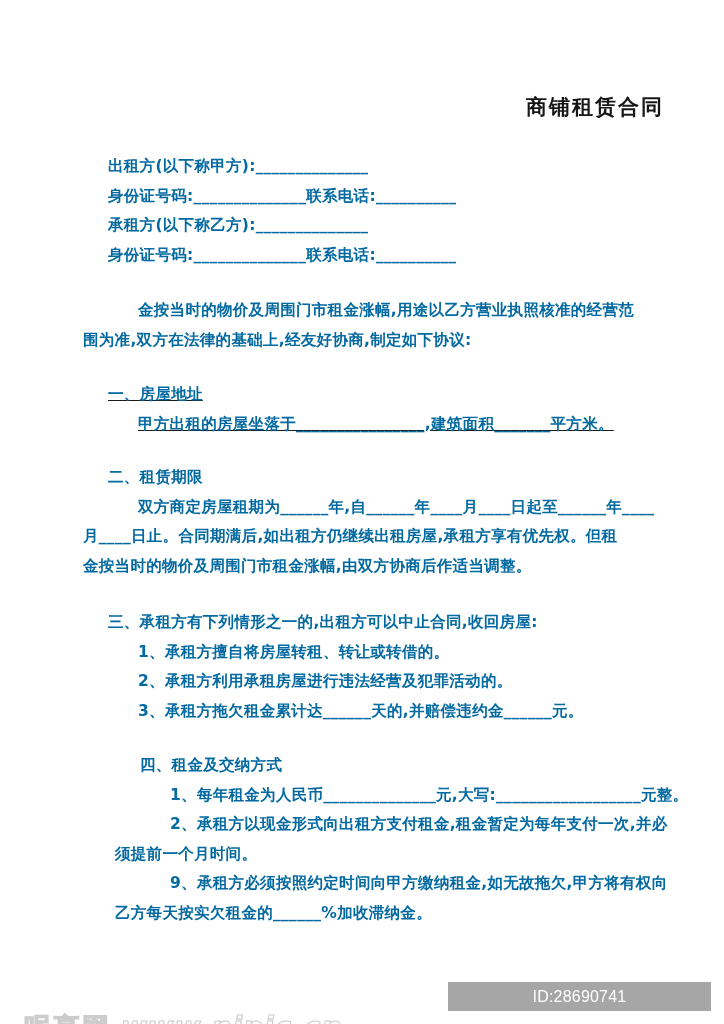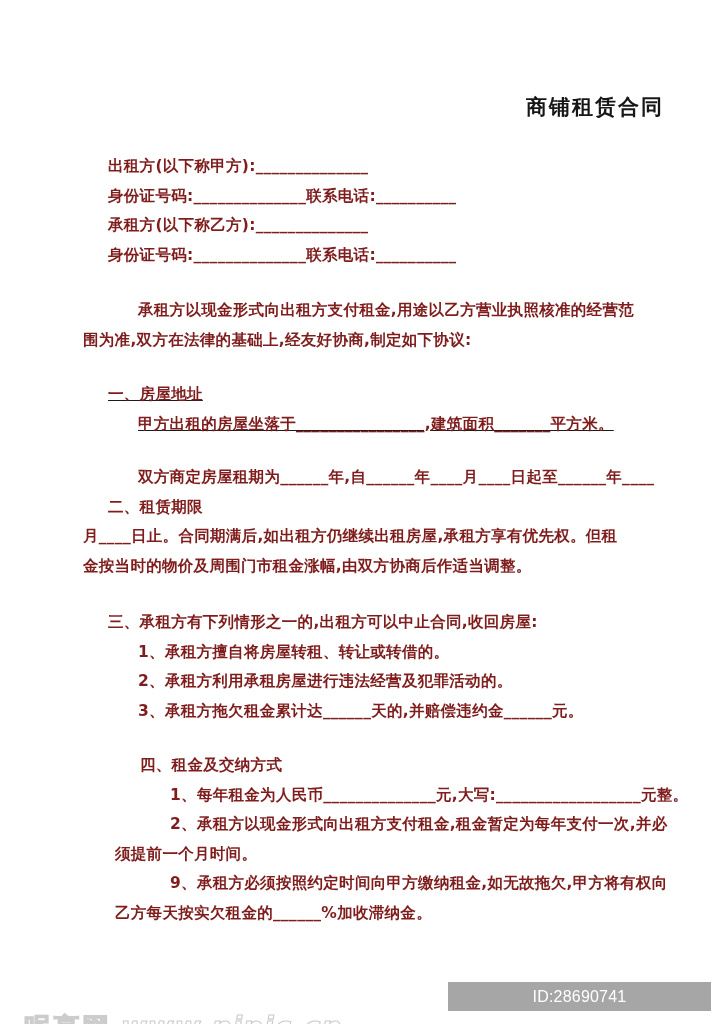--- a/index.html
+++ b/index.html
@@ -25,21 +25,21 @@
   .sec1 { margin-top:25px;text-decoration:underline; }
   .sec2 { margin-top:24px; }
   .sec3 { margin-top:27px; }
   .sec4 { margin-top:25px;margin-left:32px; }
   .line {
     font-size:15.5px;
     line-height:29.5px;
     font-weight:600;
     letter-spacing:0.3px;
     white-space:nowrap;
-    color:#7f1d1d;
+    color:#0369a1;
   }
   .ind-a { padding-left:25px; }   
   .ind-b { padding-left:55px; }   
   .heading { font-weight:700; }
 
   
   .watermark {
     position:absolute; left:24px; top:983px;
     display:flex; align-items:baseline; gap:10px;
     color:#ffffff;
@@ -70,32 +70,32 @@
     <h1 class="doc-title">商铺租赁合同</h1>
 
     <div class="block party-block">
       <div class="line ind-a">出租方(以下称甲方):______________</div>
       <div class="line ind-a">身份证号码:______________联系电话:__________</div>
       <div class="line ind-a">承租方(以下称乙方):______________</div>
       <div class="line ind-a">身份证号码:______________联系电话:__________</div>
     </div>
 
     <div class="block intro-block">
-      <div class="line ind-b">承租方以现金形式向出租方支付租金,用途以乙方营业执照核准的经营范</div>
+      <div class="line ind-b">金按当时的物价及周围门市租金涨幅,用途以乙方营业执照核准的经营范</div>
       <div class="line">围为准,双方在法律的基础上,经友好协商,制定如下协议:</div>
     </div>
 
     <div class="block sec1">
       <div class="line ind-a heading">一、房屋地址</div>
       <div class="line ind-b">甲方出租的房屋坐落于________________,建筑面积_______平方米。</div>
     </div>
 
     <div class="block sec2">
+      <div class="line ind-a heading">二、租赁期限</div>
       <div class="line ind-b">双方商定房屋租期为______年,自______年____月____日起至______年____</div>
-      <div class="line ind-a heading">二、租赁期限</div>
       <div class="line">月____日止。合同期满后,如出租方仍继续出租房屋,承租方享有优先权。但租</div>
       <div class="line">金按当时的物价及周围门市租金涨幅,由双方协商后作适当调整。</div>
     </div>
 
     <div class="block sec3">
       <div class="line ind-a heading">三、承租方有下列情形之一的,出租方可以中止合同,收回房屋:</div>
       <div class="line ind-b">1、承租方擅自将房屋转租、转让或转借的。</div>
       <div class="line ind-b">2、承租方利用承租房屋进行违法经营及犯罪活动的。</div>
       <div class="line ind-b">3、承租方拖欠租金累计达______天的,并赔偿违约金______元。</div>
     </div>

